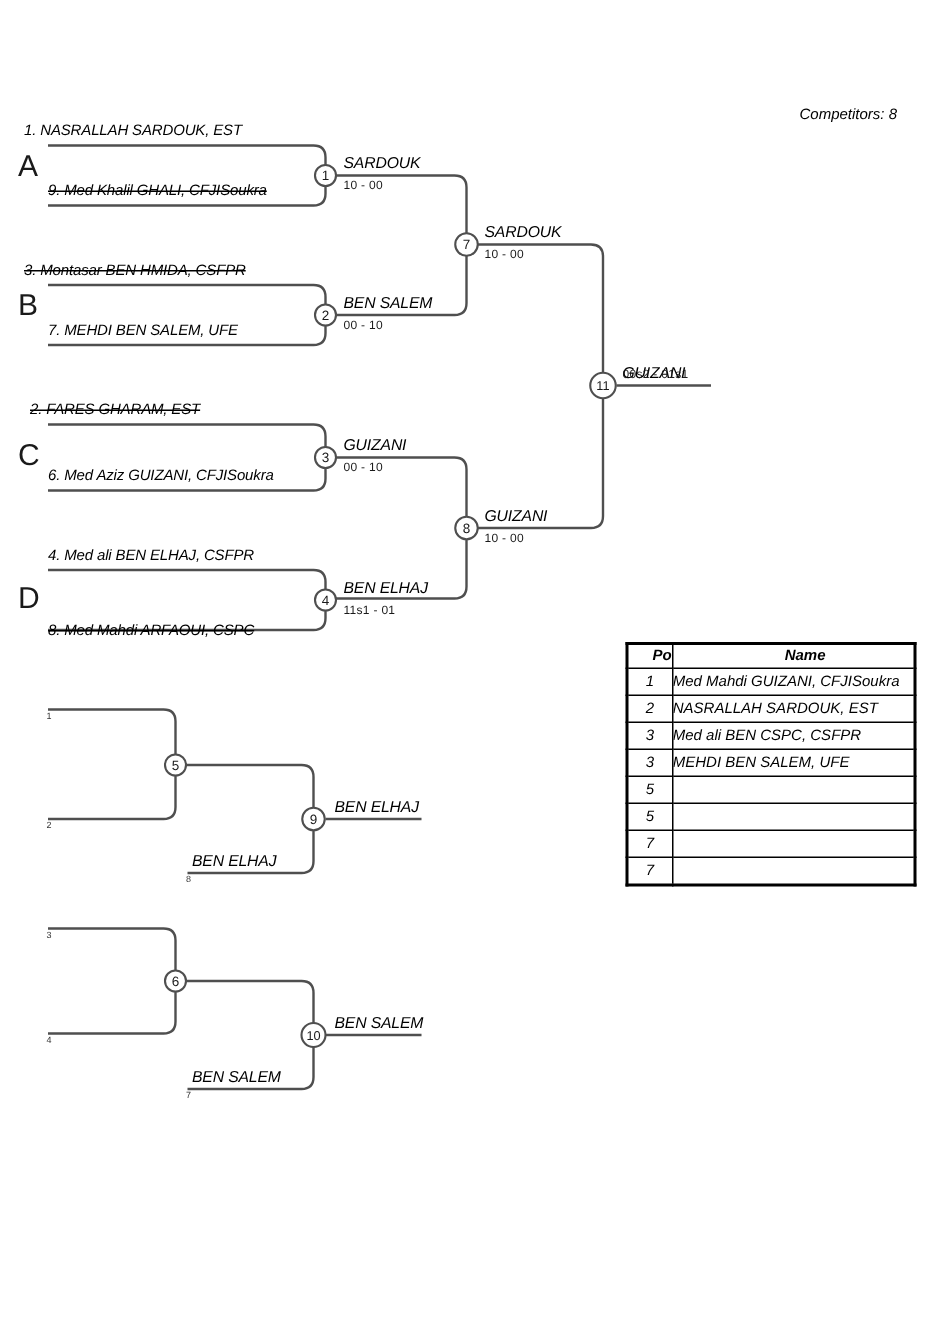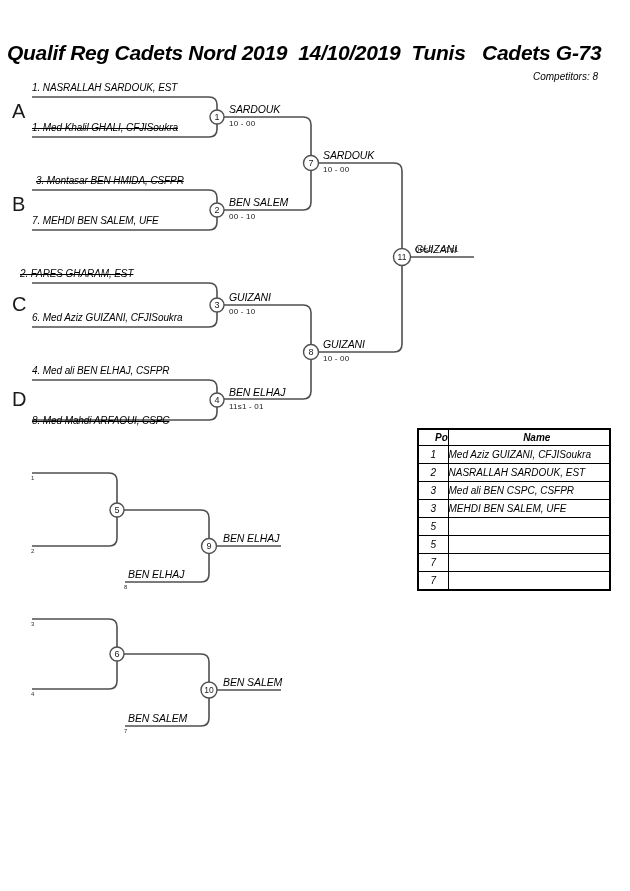--- a/index.html
+++ b/index.html
@@ -68,31 +68,30 @@
       <text x="311" y="166">7</text>
       <text x="311" y="355">8</text>
       <text x="402" y="260" font-size="8.5">11</text>
       <text x="117" y="513">5</text>
       <text x="209" y="549">9</text>
       <text x="117" y="657">6</text>
       <text x="209" y="693" font-size="8.5">10</text>
     </g>
   </svg>
 
-  <div class="abs title" style="left:7px;top:41px;">Qualif Reg Cadets Nord 2019  14/10/2019  Tunis   Cadets G-73</div>
   <div class="abs competitors" style="left:533px;top:71px;">Competitors: 8</div>
 
   <div class="abs letter" style="left:12px;top:100px;">A</div>
   <div class="abs letter" style="left:12px;top:193px;">B</div>
   <div class="abs letter" style="left:12px;top:293px;">C</div>
   <div class="abs letter" style="left:12px;top:388px;">D</div>
 
-  <div class="abs name" style="left:32px;top:82px;text-align:right;">1. NASRALLAH SARDOUK, EST</div>
-  <div class="abs name struck" style="left:32px;top:122px;">1. Med Khalil GHALI, CFJISoukra</div>
-  <div class="abs name struck" style="left:36px;top:175px;">3. Montasar BEN HMIDA, CSFPR</div>
+  <div class="abs name" style="left:16px;top:82px;text-align:right;">1. NASRALLAH SARDOUK, EST</div>
+  <div class="abs name struck" style="left:32px;top:122px;">9. Med Khalil GHALI, CFJISoukra</div>
+  <div class="abs name struck" style="left:16px;top:175px;">3. Montasar BEN HMIDA, CSFPR</div>
   <div class="abs name" style="left:32px;top:215px;">7. MEHDI BEN SALEM, UFE</div>
   <div class="abs name struck" style="left:20px;top:268px;">2. FARES GHARAM, EST</div>
   <div class="abs name" style="left:32px;top:312px;">6. Med Aziz GUIZANI, CFJISoukra</div>
   <div class="abs name" style="left:32px;top:365px;">4. Med ali BEN ELHAJ, CSFPR</div>
   <div class="abs name struck" style="left:32px;top:415px;">8. Med Mahdi ARFAOUI, CSPC</div>
 
   <div class="abs winner" style="left:229px;top:103px;">SARDOUK</div>
   <div class="abs score" style="left:229px;top:119px;">10 - 00</div>
   <div class="abs winner" style="left:229px;top:196px;">BEN SALEM</div>
   <div class="abs score" style="left:229px;top:212px;">00 - 10</div>
@@ -124,21 +123,21 @@
         <col style="width:30px">
         <col>
       </colgroup>
     <tbody>
         <tr>
       <th>Pos</th>
       <th>Name</th>
     </tr>
     <tr>
           <td class="pos">1</td>
-          <td class="nm">Med Aziz GUIZANI, CFJISoukra</td>
+          <td class="nm">Med Mahdi GUIZANI, CFJISoukra</td>
         </tr>
     <tr>
           <td class="pos">2</td>
           <td class="nm">NASRALLAH SARDOUK, EST</td>
         </tr>
     <tr>
           <td class="pos">3</td>
           <td class="nm">Med ali BEN CSPC, CSFPR</td>
         </tr>
     <tr>

